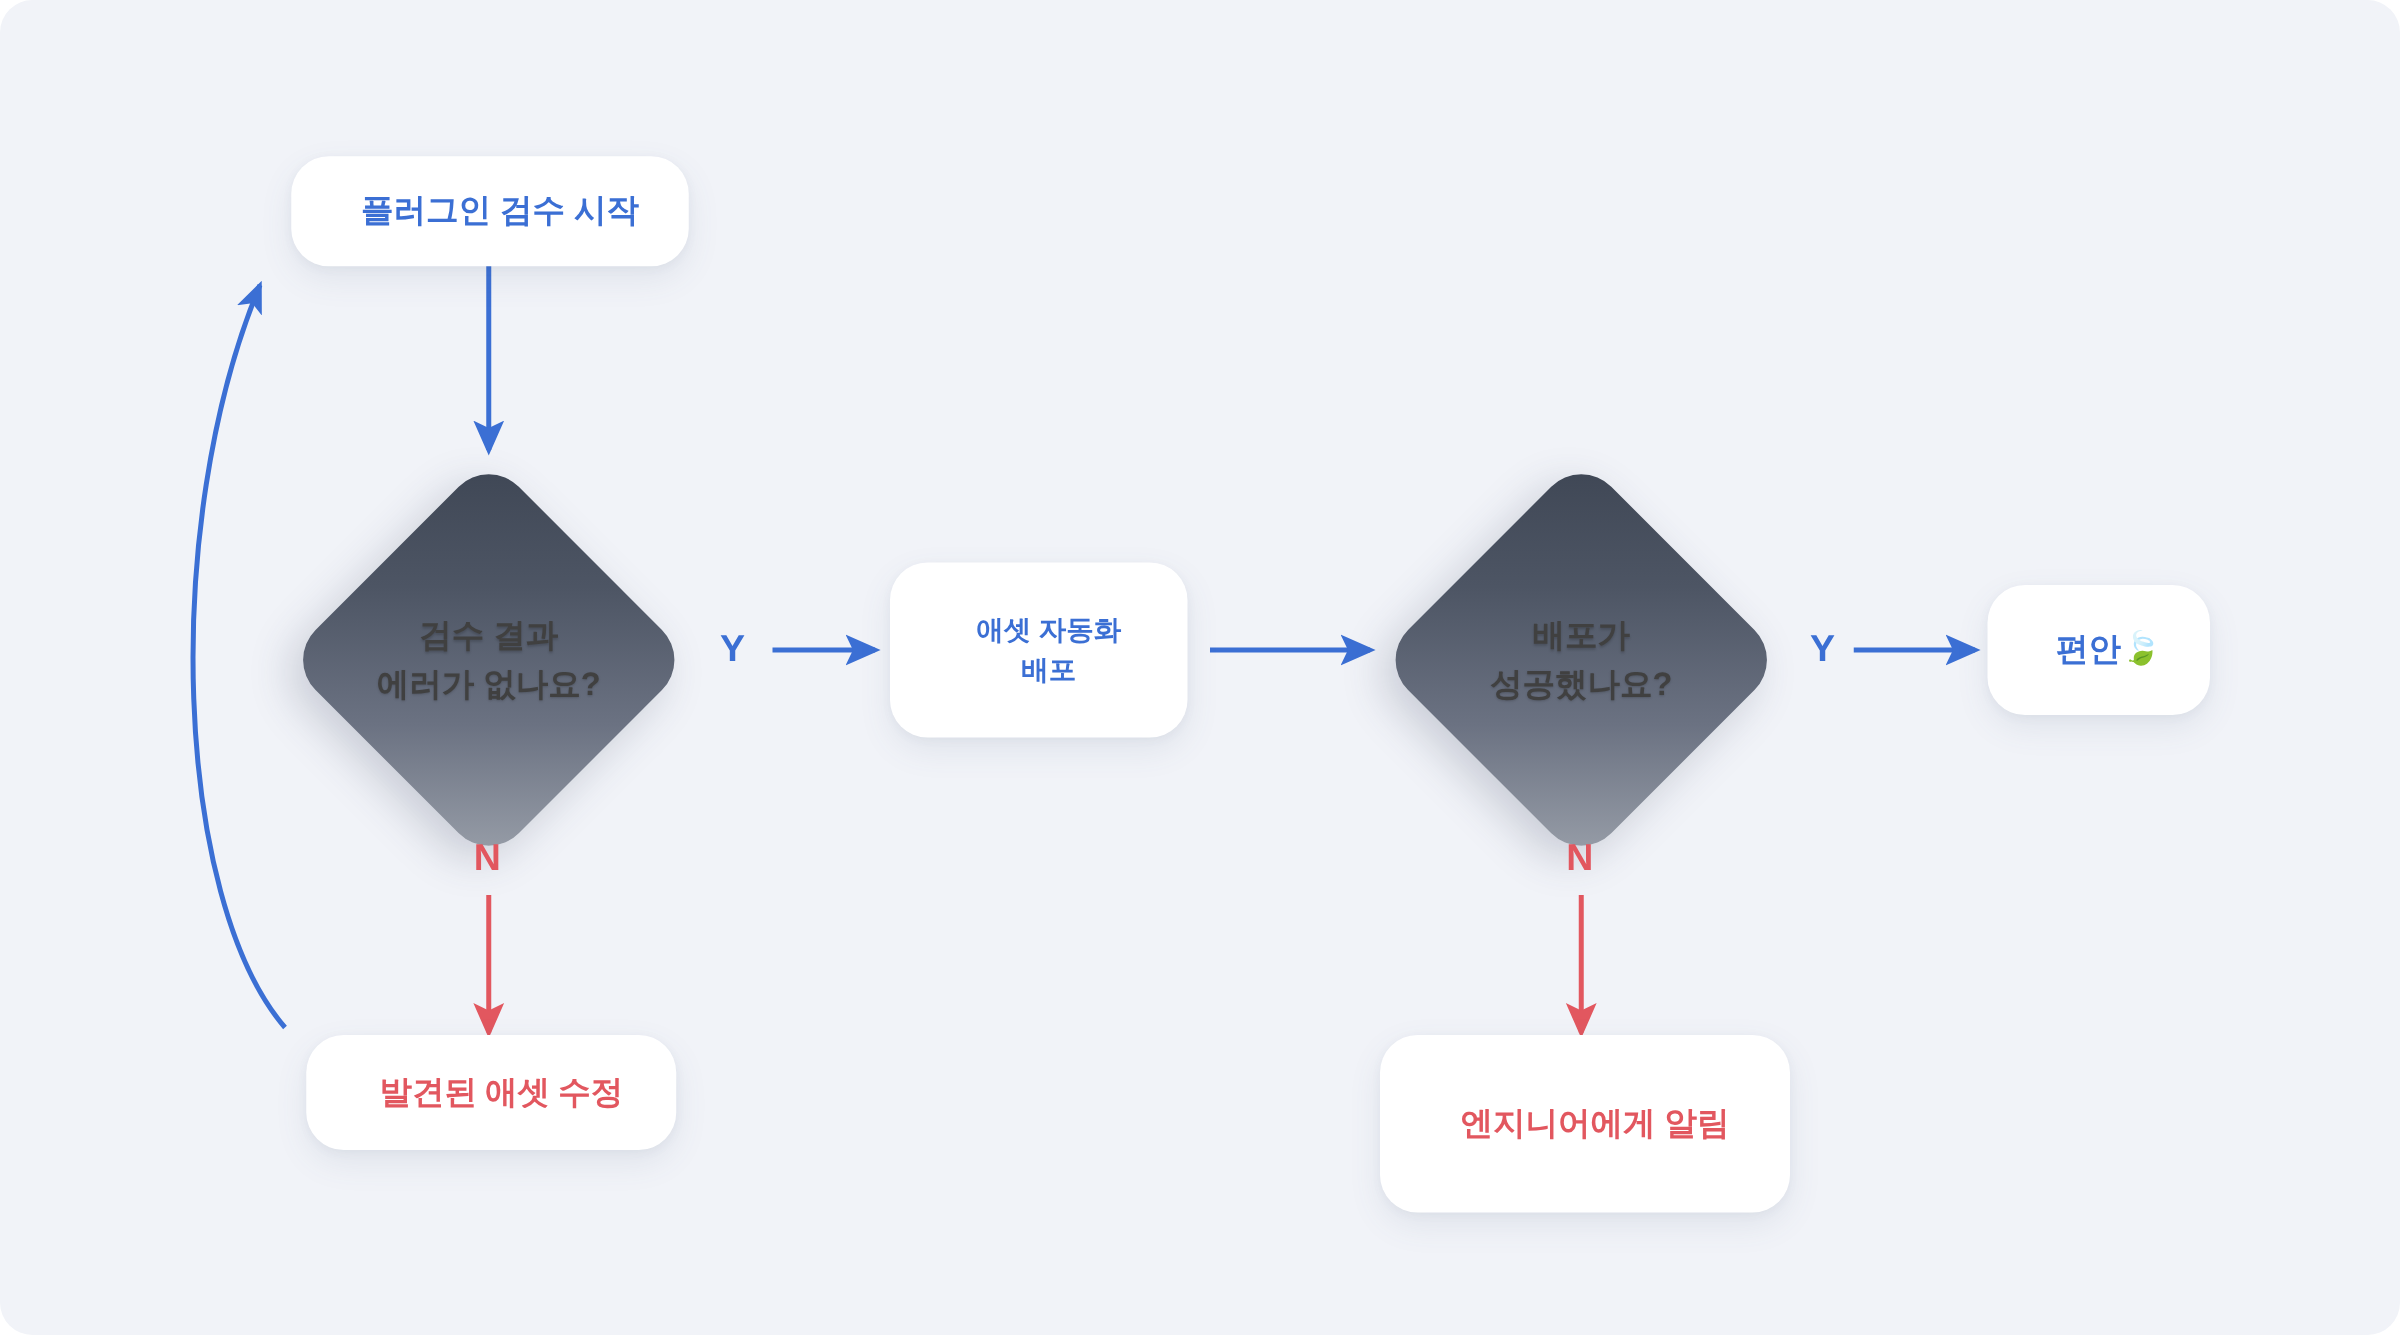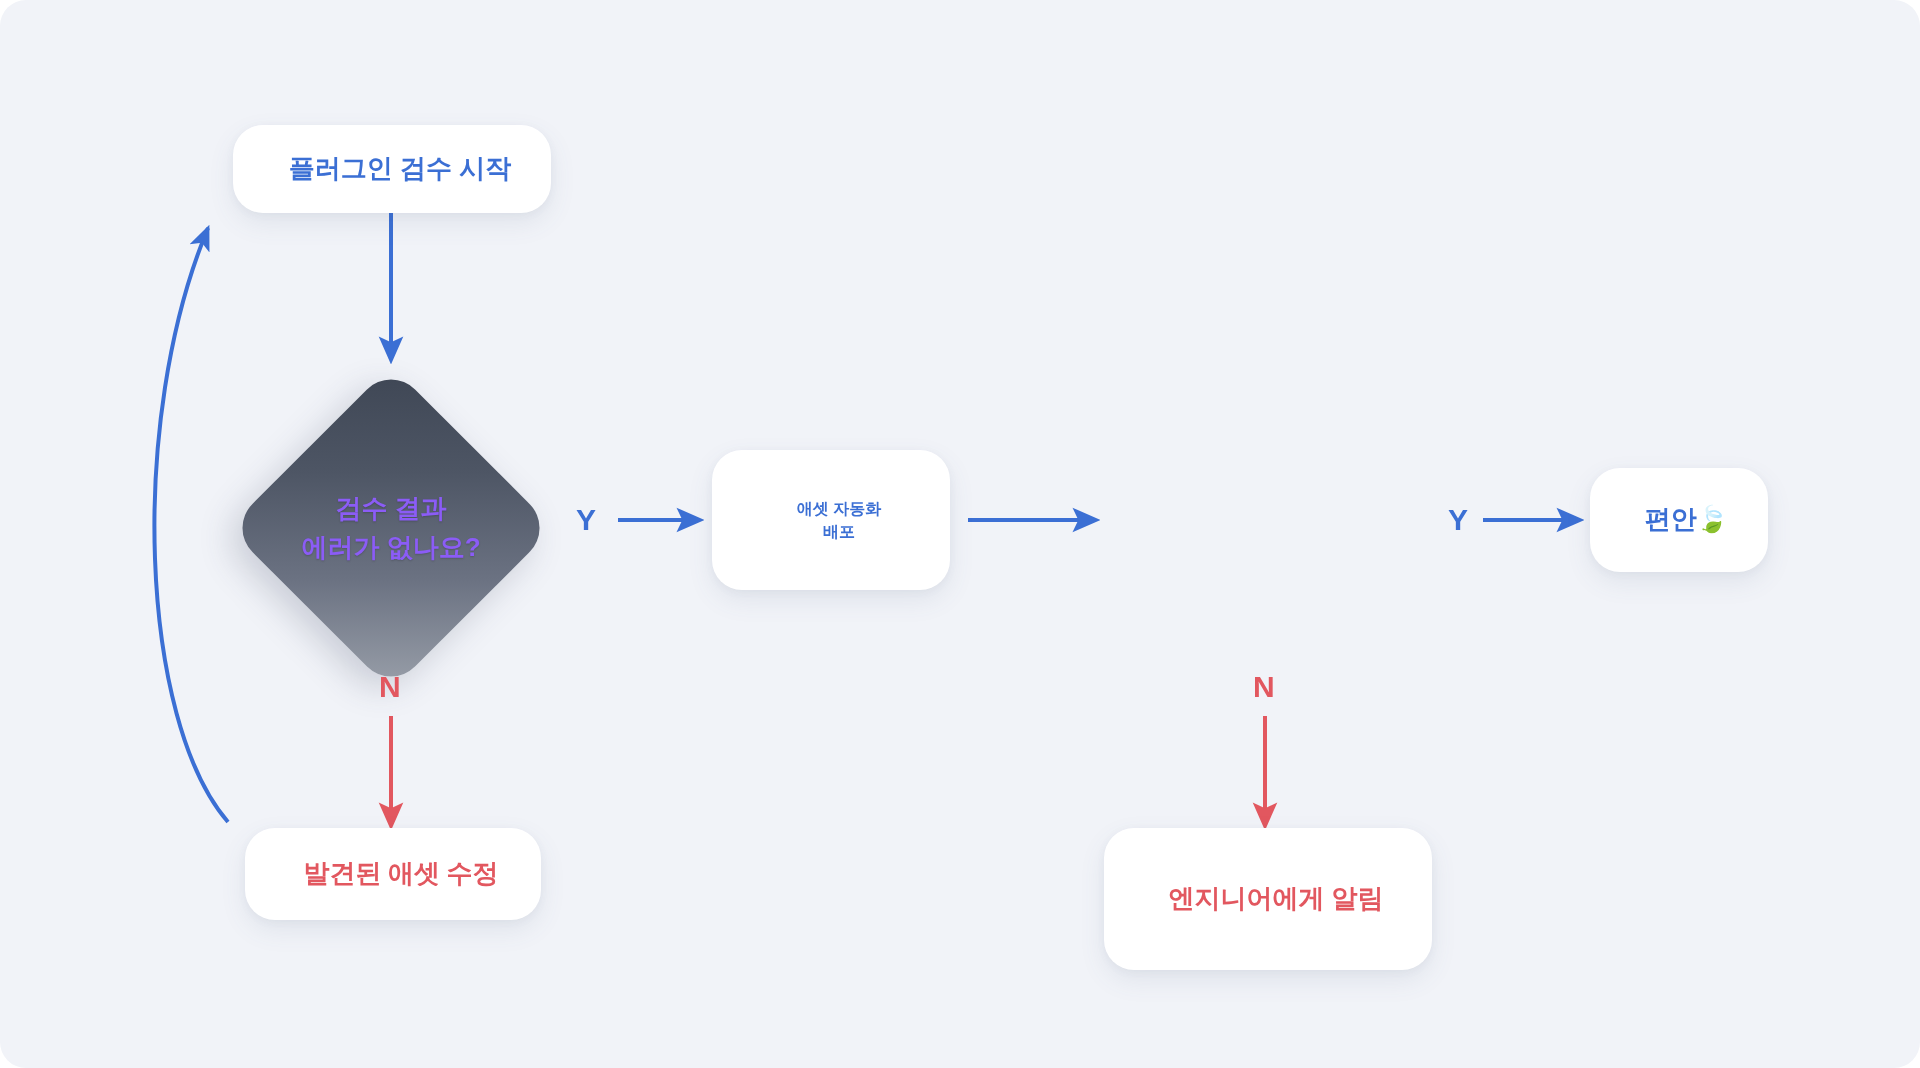--- a/index.html
+++ b/index.html
@@ -73,21 +73,21 @@
     margin-left: -115px;
     margin-top: -115px;
     transform: rotate(45deg);
     border-radius: 34px;
     background: linear-gradient(135deg, #3e4654 0%, #4d5564 32%, #6b7282 66%, #9aa0aa 100%);
     box-shadow: 0 14px 34px rgba(60, 70, 95, 0.22);
   }
   .decision .dtxt {
     position: relative;
     z-index: 2;
-    color: #8b5cf6;
+    color: #404040;
     font-weight: 700;
     font-size: 26px;
     line-height: 1.5;
     text-align: center;
     white-space: pre-line;
     text-shadow: 0 1px 2px rgba(0,0,0,0.18);
   }
 
   
   .edge-label {
@@ -140,25 +140,30 @@
   <div class="node blue" style="left:233px; top:125px; width:318px; height:88px; font-size:26px;">
     <span class="txt">플러그인 검수 시작</span>
   </div>
 
   <div class="decision" style="left:226px; top:363px; width:330px; height:330px;">
     <span class="shape"></span>
     <span class="dtxt">검수 결과
 에러가 없나요?</span>
   </div>
 
-  <div class="node blue" style="left:712px; top:450px; width:238px; height:140px; font-size:16px;">
+  <div class="node blue" style="left:712px; top:450px; width:238px; height:140px; font-size:22px;">
     <span class="txt">애셋 자동화
 배포</span>
   </div>
 
+  <div class="decision" style="left:1100px; top:363px; width:330px; height:330px;">
+    <span class="shape"></span>
+    <span class="dtxt">배포가
+성공했나요?</span>
+  </div>
 
   <div class="node blue" style="left:1590px; top:468px; width:178px; height:104px; font-size:26px;">
     <span class="txt">편안</span>
       <span class="emoji" style="font-size:26px;">🍃</span>
   </div>
 
   <div class="node red" style="left:245px; top:828px; width:296px; height:92px; font-size:26px;font-family:Liberation Serif, serif;">
     <span class="txt">발견된 애셋 수정</span>
   </div>
 

